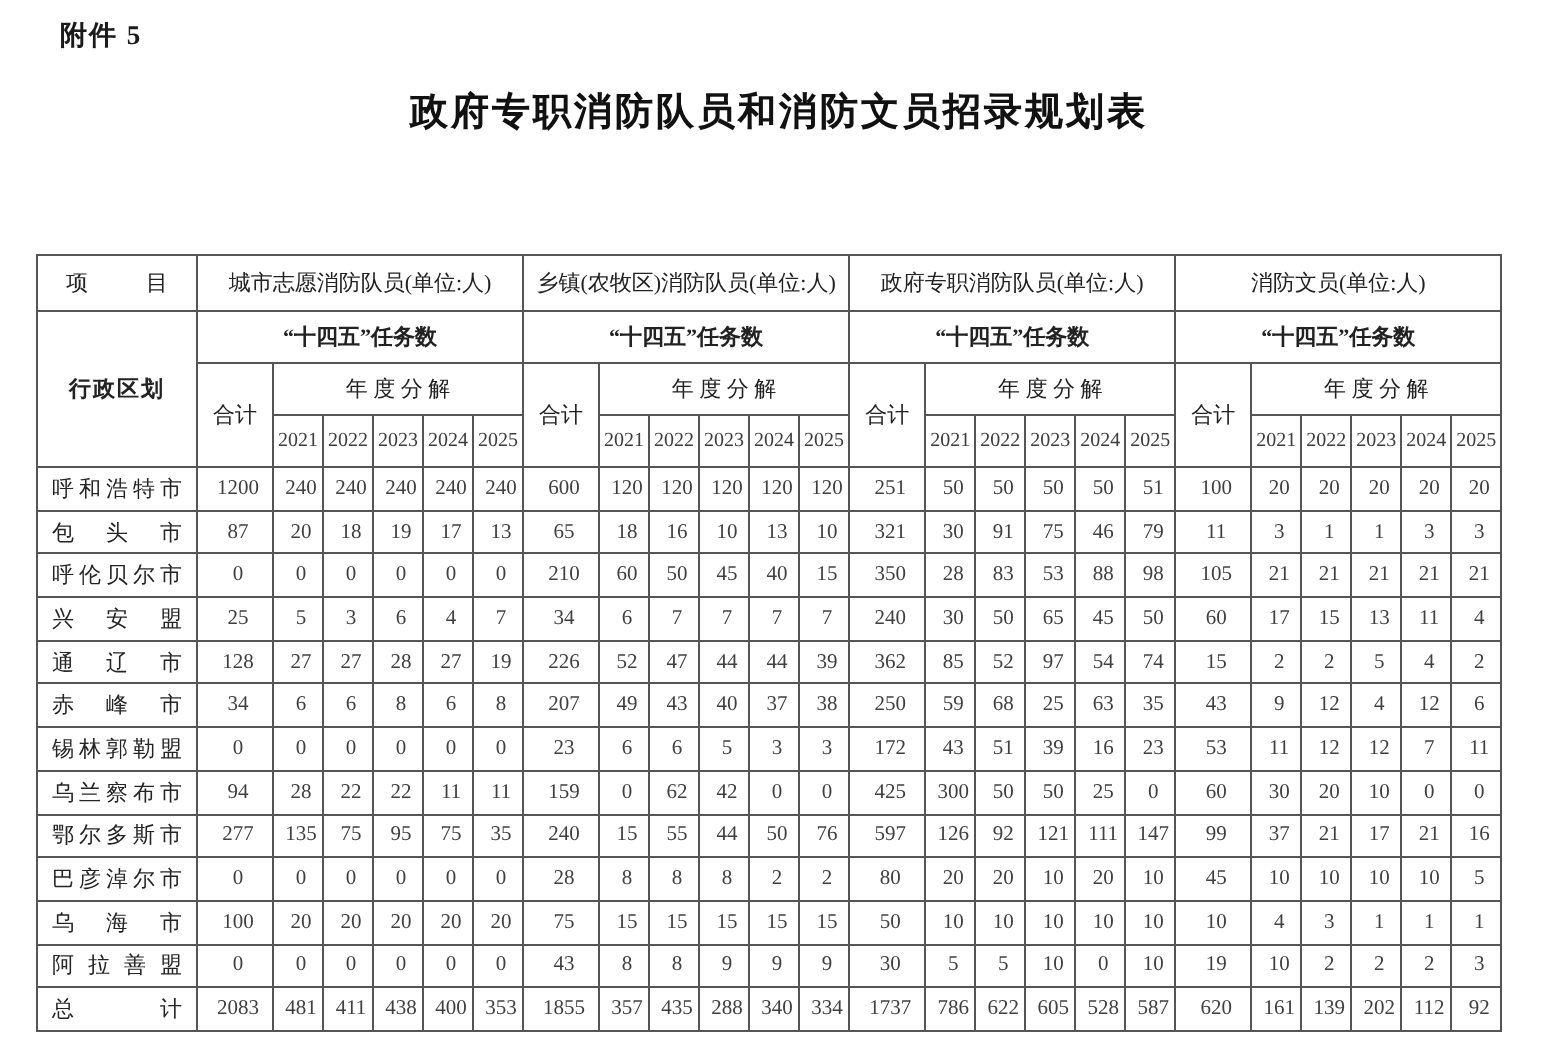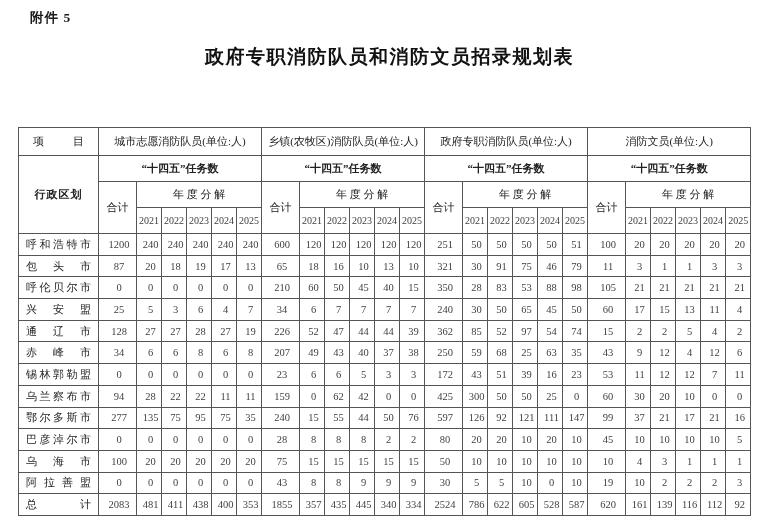--- a/index.html
+++ b/index.html
@@ -471,30 +471,30 @@
         <td class="region">总 计</td>
         <td>2083</td>
         <td>481</td>
         <td>411</td>
         <td>438</td>
         <td>400</td>
         <td>353</td>
         <td>1855</td>
         <td>357</td>
         <td>435</td>
-        <td>445</td>
+        <td>288</td>
         <td>340</td>
         <td>334</td>
-        <td>2524</td>
+        <td>1737</td>
         <td>786</td>
         <td>622</td>
         <td>605</td>
         <td>528</td>
         <td>587</td>
         <td>620</td>
         <td>161</td>
         <td>139</td>
-        <td>116</td>
+        <td>202</td>
         <td>112</td>
         <td>92</td>
       </tr>
     </tbody>
 </table>
 
 </body></html>

